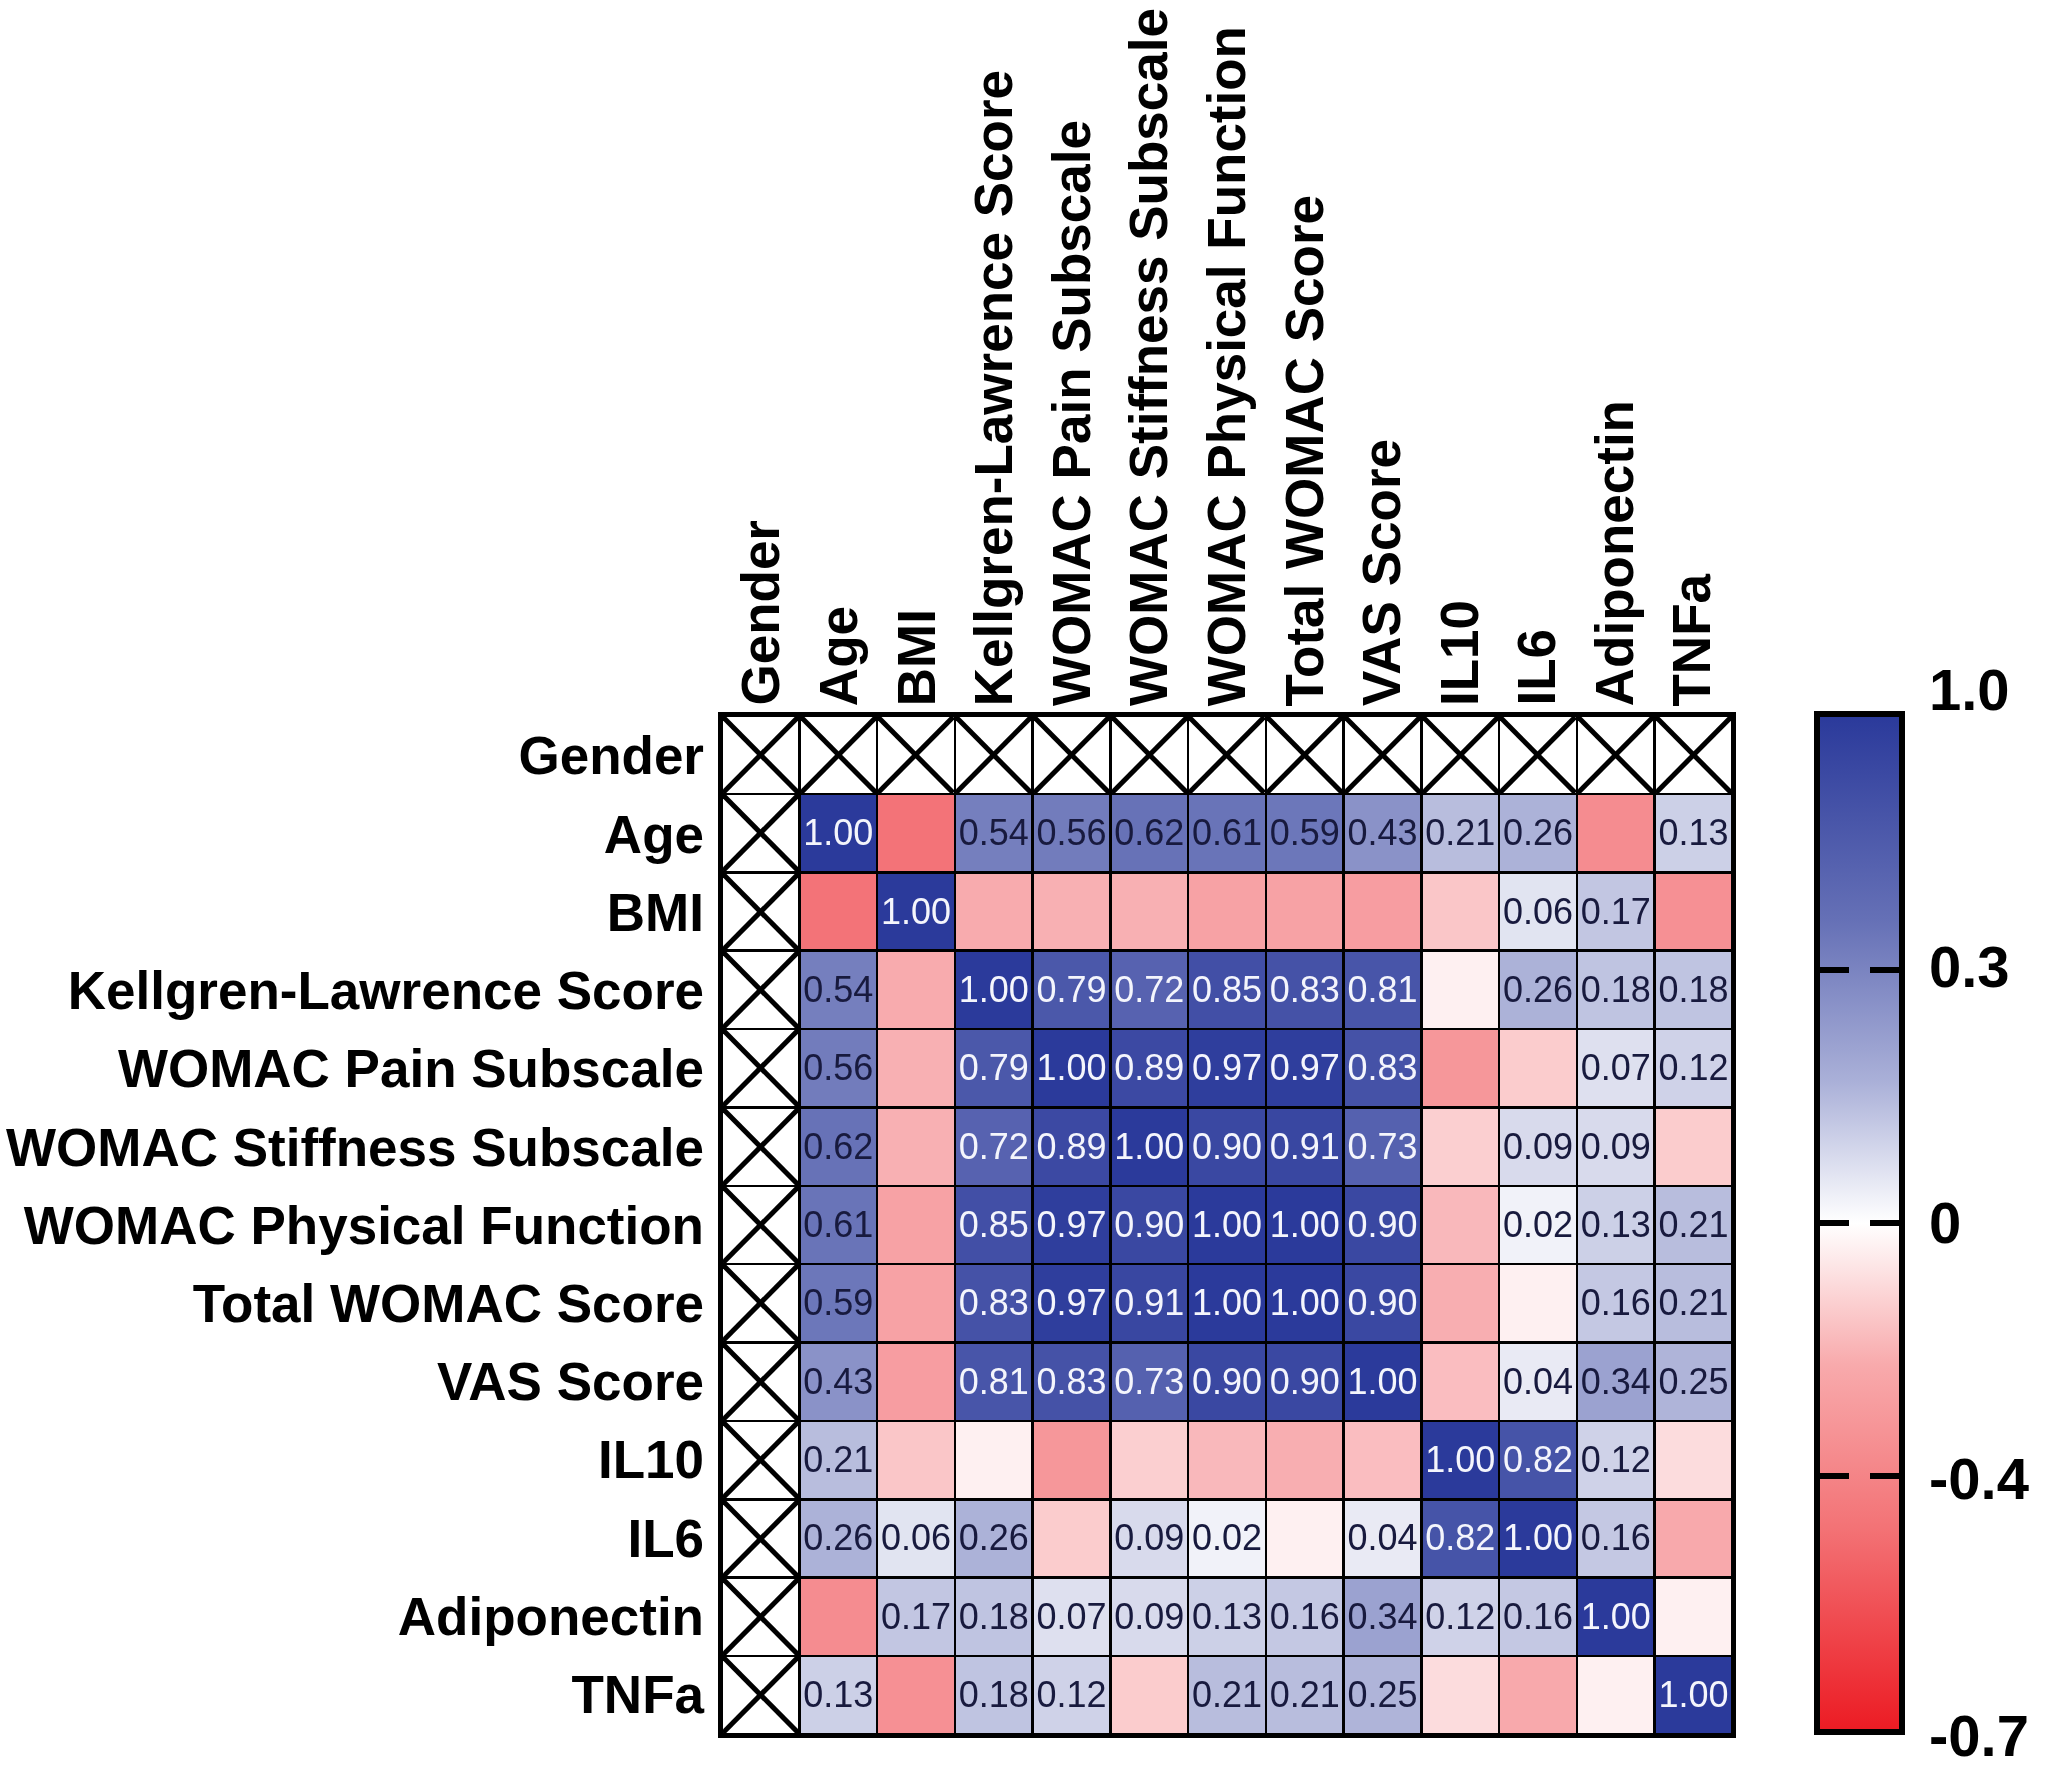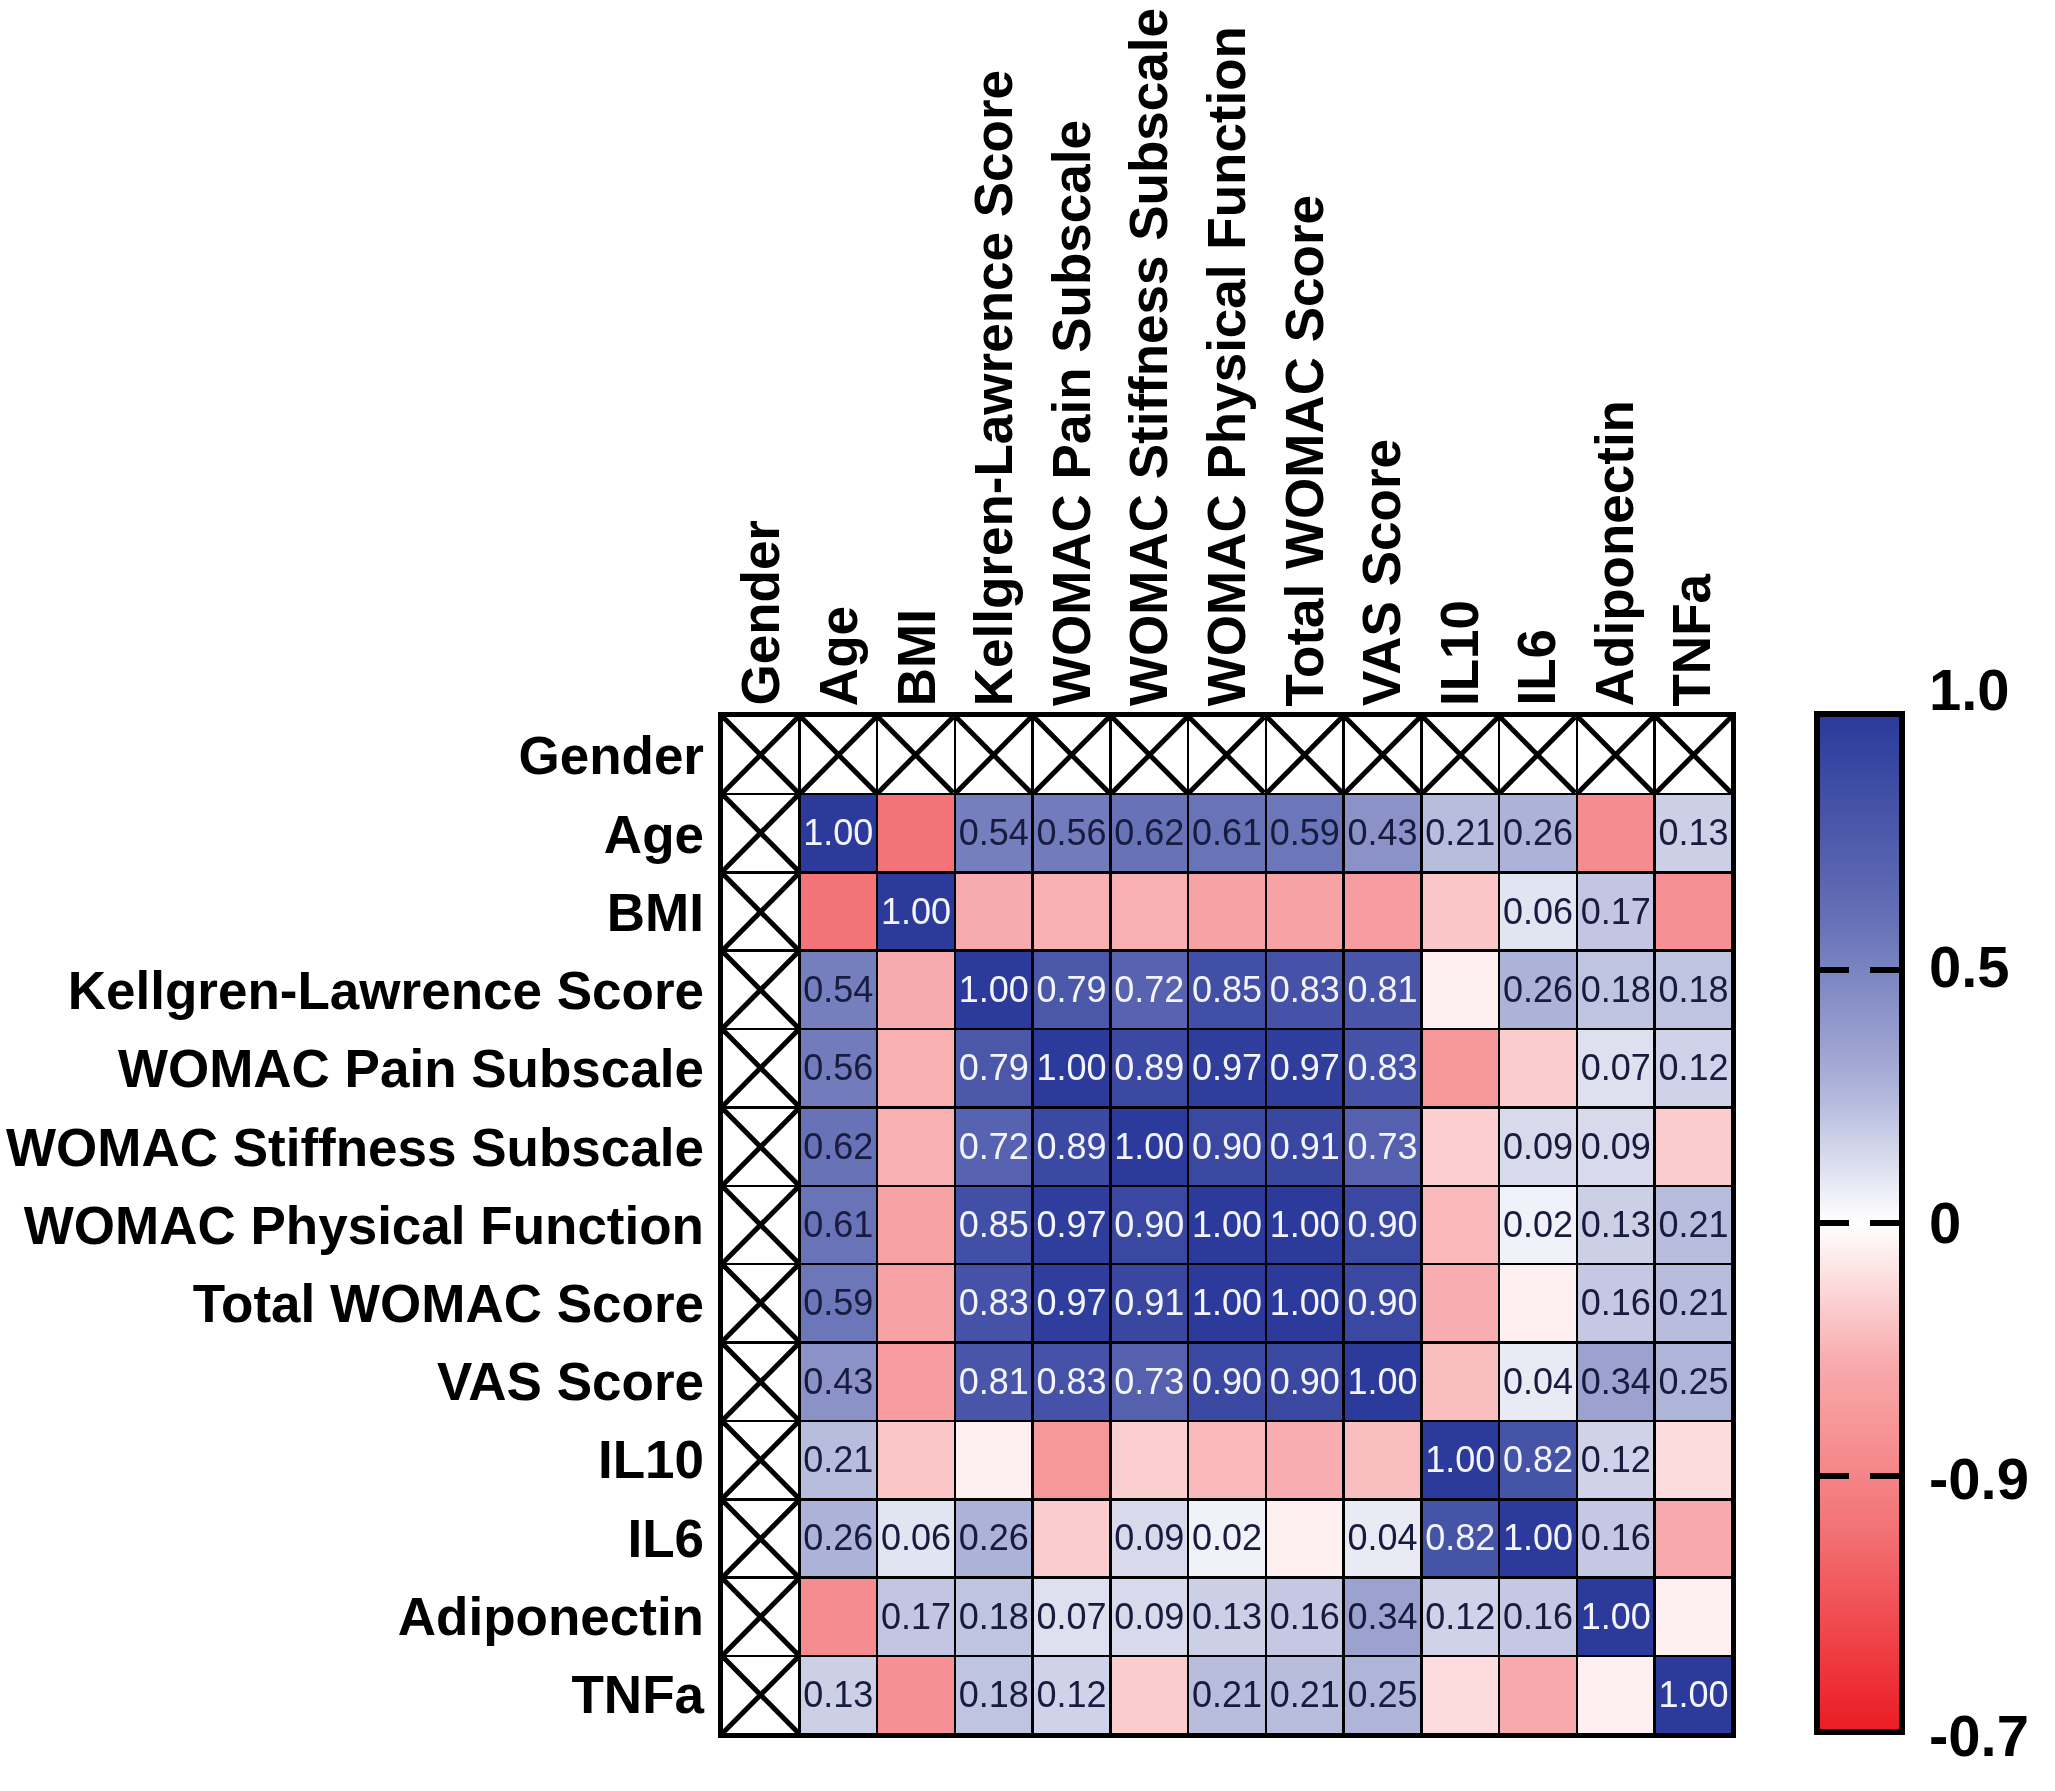--- a/index.html
+++ b/index.html
@@ -564,19 +564,19 @@
     <div id="cb-grad" style="background: linear-gradient(rgb(43, 58, 155) 0%, rgb(101, 112, 182) 20%, rgb(170, 176, 216) 36%, rgb(255, 255, 255) 50%, rgb(248, 170, 172) 64%, rgb(243, 115, 118) 80%, rgb(236, 28, 36) 100%);"></div>
   <div class="cb-tick" style="top: calc(25% - 3.3px); left: 0px;"></div>
       <div class="cb-tick" style="top: calc(25% - 3.3px); right: 0px;"></div>
       <div class="cb-tick" style="top: calc(50% - 3.3px); left: 0px;"></div>
       <div class="cb-tick" style="top: calc(50% - 3.3px); right: 0px;"></div>
       <div class="cb-tick" style="top: calc(75% - 3.3px); left: 0px;"></div>
       <div class="cb-tick" style="top: calc(75% - 3.3px); right: 0px;"></div>
     </div>
   <div id="cb-labels">
       <div class="cb-label" style="top: 657px;">1.0</div>
-      <div class="cb-label" style="top: 934px;">0.5</div>
+      <div class="cb-label" style="top: 934px;">0.3</div>
       <div class="cb-label" style="top: 1190px;">0</div>
-      <div class="cb-label" style="top: 1446px;">-0.9</div>
+      <div class="cb-label" style="top: 1446px;">-0.4</div>
       <div class="cb-label" style="top: 1703px;">-0.7</div>
     </div>
 </div>
 
 
 </body></html>

